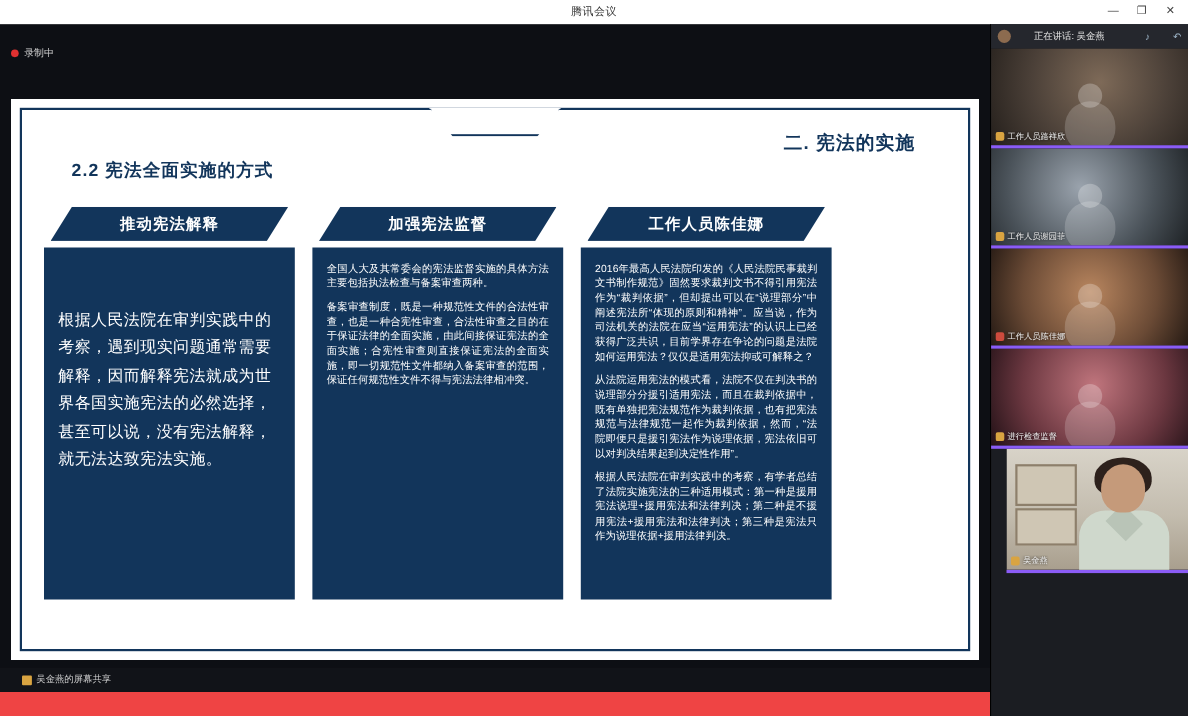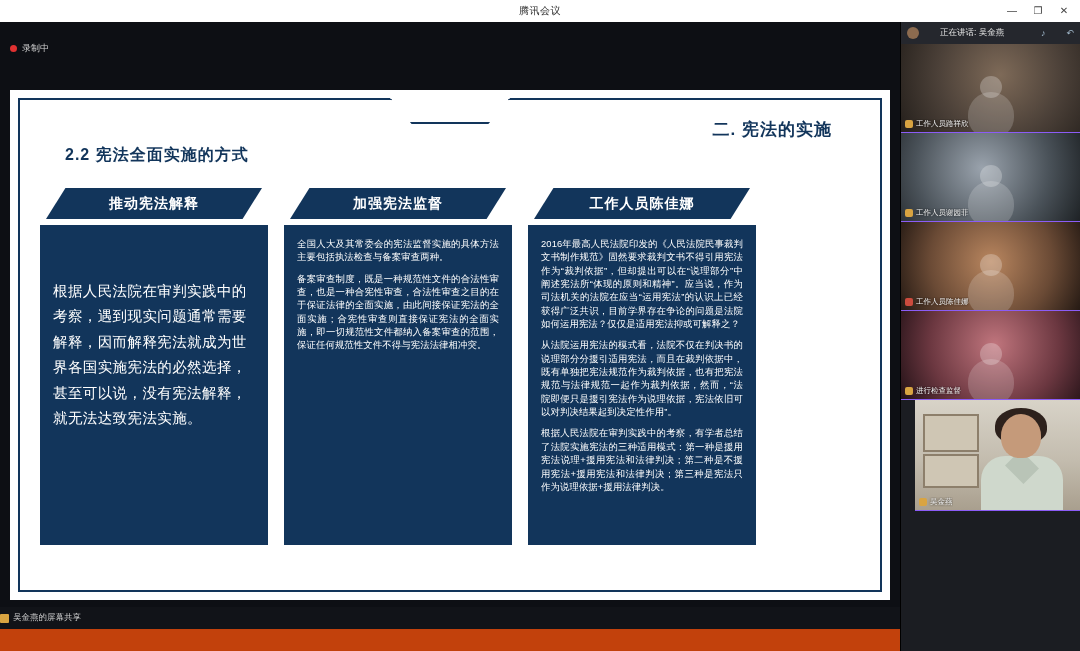--- a/index.html
+++ b/index.html
@@ -10,21 +10,21 @@
   body {
     width: 1080px;
     height: 651px;
     overflow: hidden;
     font-family: "Liberation Sans", sans-serif;
   }
   .app {
     position: relative;
     width: 1080px;
     height: 651px;
-    background: #c2410c;
+    background: #ef4444;
   }
 
   
   .titlebar {
     position: absolute;
     left: 0; top: 0;
     width: 1080px; height: 22px;
     background: #ffffff;
     border-bottom: 1px solid #d8d8d8;
     display: flex;
@@ -196,21 +196,21 @@
   .stage-bottom {
     position: absolute;
     left: 0;
     bottom: 0;
     width: 900px;
     height: 22px;
     background: #111318;
     display: flex;
     align-items: center;
     gap: 6px;
-    padding-left: 0;
+    padding-left: 20px;
     box-sizing: border-box;
   }
   .share-chip {
     display: flex;
     align-items: center;
     gap: 4px;
     font-size: 8.5px;
     color: #cfcfcf;
   }
   .share-sq {
@@ -255,21 +255,21 @@
   .speaking-bar .ico {
     font-size: 9px;
     color: #9fb6c9;
   }
 
   .tile {
     position: relative;
     width: 180px;
     height: 88px;
     overflow: hidden;
-    border-bottom: 1px solid #8b5cf6;
+    border-bottom: 3px solid #8b5cf6;
   }
   .tile .bg {
     position: absolute;
     inset: 0;
   }
   .tile .name {
     position: absolute;
     left: 4px; bottom: 3px;
     display: flex;
     align-items: center;

